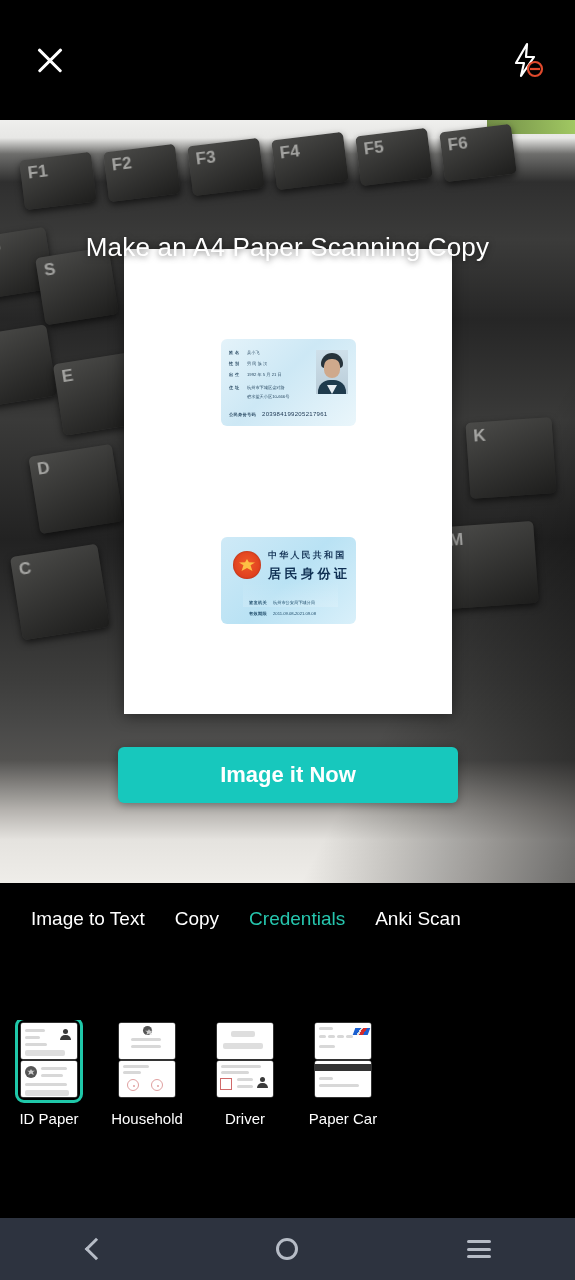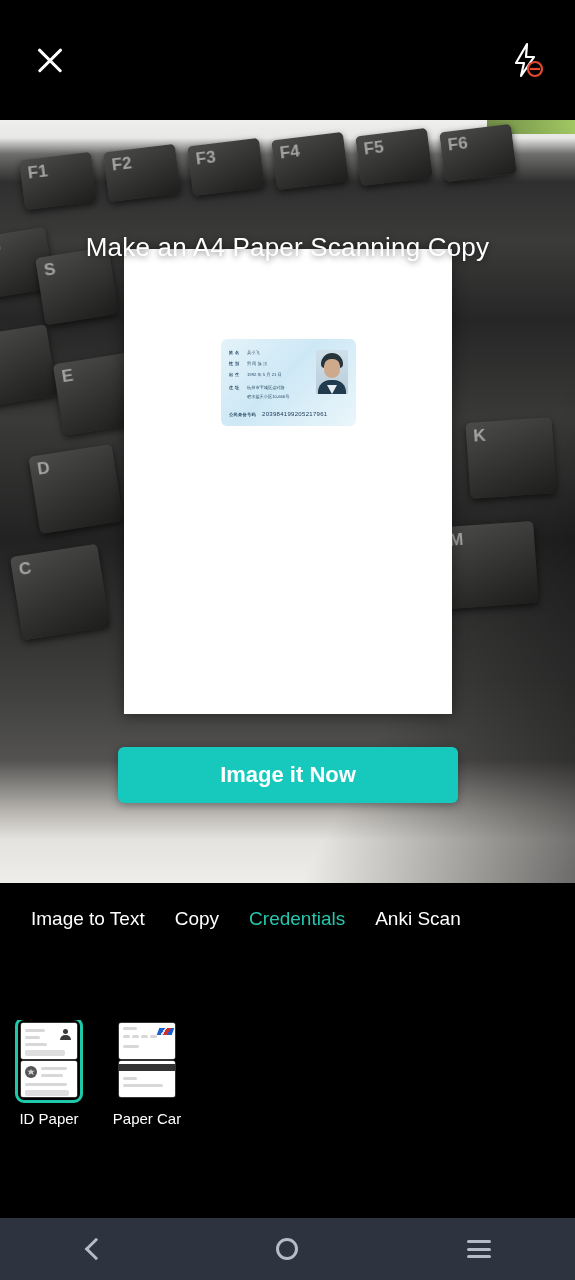--- a/index.html
+++ b/index.html
@@ -280,20 +280,30 @@
       <div class="fl flbold" style="left:8px;  top:73px;">公民身份号码</div>
       <div class="fl" style="left:41px; top:72px; font-size:6px; letter-spacing:.3px; color:#1b3550;">203984199205217961</div>
       <div class="photo">
         <div class="hair"></div>
           <div class="face"></div>
           <div class="body"></div>
           <div class="coll"></div>
       </div>
     </div>
 
+    <div class="idcard back">
+      <div class="emblem"></div>
+      <div class="greatwall"></div>
+      <div class="cn-title1">中华人民共和国</div>
+      <div class="cn-title2">居民身份证</div>
+      <div class="backline flbold" style="left:28px; top:63px;">签发机关</div>
+      <div class="backline" style="left:52px; top:63px;">杭州市公安局下城分局</div>
+      <div class="backline flbold" style="left:28px; top:74px;">有效期限</div>
+      <div class="backline" style="left:52px; top:74px;">2011.09.08-2021.09.08</div>
+    </div>
   </div>
 
   <div class="cta">
     <span>Image it Now</span>
   </div>
 
   <div class="tabs">
     <div class="tab">Image to Text</div>
     <div class="tab">Copy</div>
     <div class="tab active">Credentials</div>
@@ -319,21 +329,57 @@
           <div class="ln" style="left:20px; top:6px;  width:26px;"></div>
           <div class="ln" style="left:20px; top:13px; width:22px;"></div>
           <div class="ln" style="left:4px;  top:22px; width:42px;"></div>
           <div class="ln thick" style="left:4px; top:29px; width:44px;"></div>
         </div>
       </div>
       <div class="clabel">ID Paper</div>
     </div>
 
 
-
+    <div class="citem">
+      <div class="thumb">
+        <div class="mini">
+          <div class="memblem" style="left:24px; top:3px; width:9px; height:9px;"></div>
+          <div class="ln" style="left:12px; top:15px; width:30px;"></div>
+          <div class="ln" style="left:12px; top:22px; width:30px;"></div>
+        </div>
+        <div class="mini">
+          <div class="ln" style="left:4px; top:4px;  width:26px;"></div>
+          <div class="ln" style="left:4px; top:10px; width:18px;"></div>
+          <div class="circ" style="left:8px;  top:18px;"></div>
+          <div class="circ" style="left:32px; top:18px;"></div>
+        </div>
+      </div>
+      <div class="clabel">Household</div>
+    </div>
+
+    <div class="citem">
+      <div class="thumb">
+        <div class="mini">
+          <div class="ln thick" style="left:14px; top:8px;  width:24px;"></div>
+          <div class="ln thick" style="left:6px;  top:20px; width:40px;"></div>
+        </div>
+        <div class="mini">
+          <div class="ln" style="left:4px; top:4px;  width:40px;"></div>
+          <div class="ln" style="left:4px; top:10px; width:28px;"></div>
+          <div class="ln" style="left:20px; top:17px; width:16px;"></div>
+          <div class="ln" style="left:20px; top:24px; width:16px;"></div>
+          <div class="redbox" style="left:3px; top:17px;"></div>
+          <div class="avatar" style="right:5px; top:16px;">
+              <div class="h"></div>
+              <div class="b"></div>
+            </div>
+        </div>
+      </div>
+      <div class="clabel">Driver</div>
+    </div>
 
 
     <div class="citem">
       <div class="thumb">
         <div class="mini">
           <div class="ln" style="left:4px; top:4px;  width:14px;"></div>
           <div class="ln" style="left:4px; top:12px; width:7px;"></div>
           <div class="ln" style="left:13px; top:12px; width:7px;"></div>
           <div class="ln" style="left:22px; top:12px; width:7px;"></div>
           <div class="ln" style="left:31px; top:12px; width:7px;"></div>

